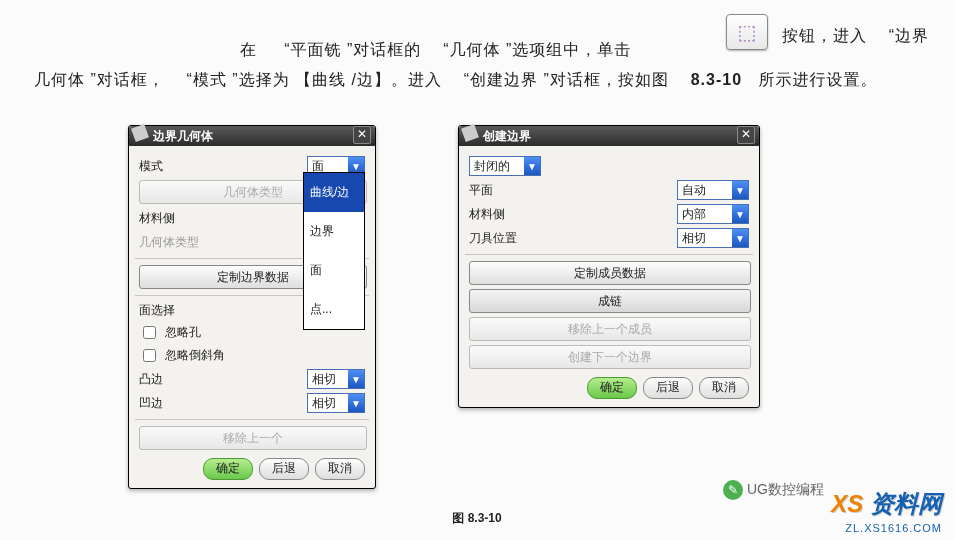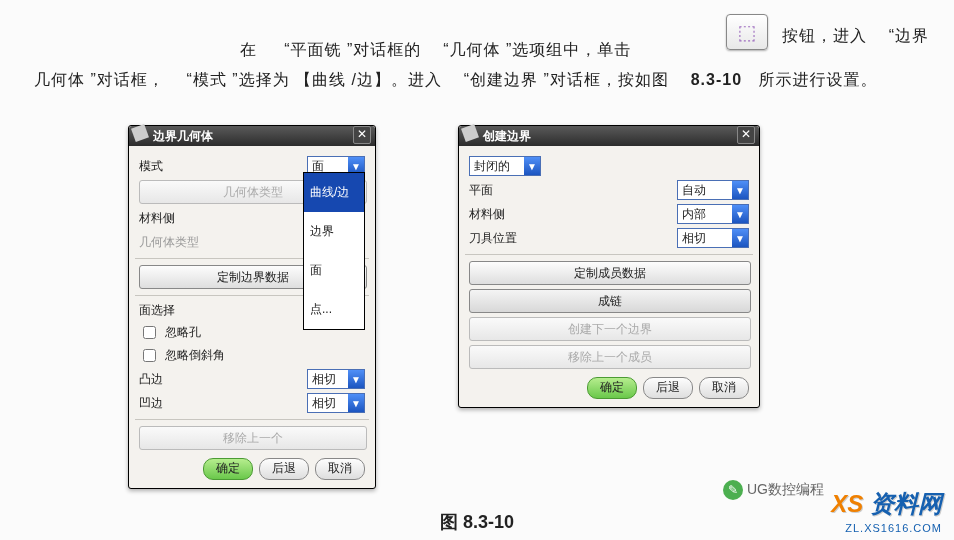--- a/index.html
+++ b/index.html
@@ -25,21 +25,21 @@
     border:1px solid #888;
     border-radius:4px;
     background:linear-gradient(#fff,#e8e8e8);
     text-align:center;line-height:34px;
     font-size:20px;color:#a070c0;
     box-shadow:0 1px 2px rgba(0,0,0,.3);
   }
   .bold { font-weight: bold; }
   .caption {
     position:absolute; left:0; right:0; text-align:center;
-    font-weight:bold; font-size:18px;
+    font-weight:bold; font-size:12px;
   }
   .watermark {
     position:absolute; right:12px; bottom:20px;
     font-size:24px; font-weight:bold; color:#1560b0;
     font-style:italic; text-shadow:1px 1px #ccc;
   }
   .watermark-sub {
     position:absolute; right:12px; bottom:6px;
     font-size:11px; color:#1560b0; letter-spacing:1px;
   }
@@ -266,22 +266,22 @@
     <div class="row">
       <span class="lbl">刀具位置</span>
       <div class="combo med">
           <span class="cv">相切</span>
           <span class="arrow">▼</span>
         </div>
     </div>
     <div class="hr"></div>
     <div class="wide-btn">定制成员数据</div>
     <div class="wide-btn" style="background:linear-gradient(#f4f4f4,#d8d8d8);">成链</div>
+    <div class="wide-disabled">移除上一个成员</div>
     <div class="wide-disabled">创建下一个边界</div>
-    <div class="wide-disabled">移除上一个成员</div>
     <div class="btnrow">
       <div class="pill green">确定</div>
       <div class="pill">后退</div>
       <div class="pill">取消</div>
     </div>
   </div>
 </div>
 
 <div class="caption" style="top:510px;">图 8.3-10</div>
 

